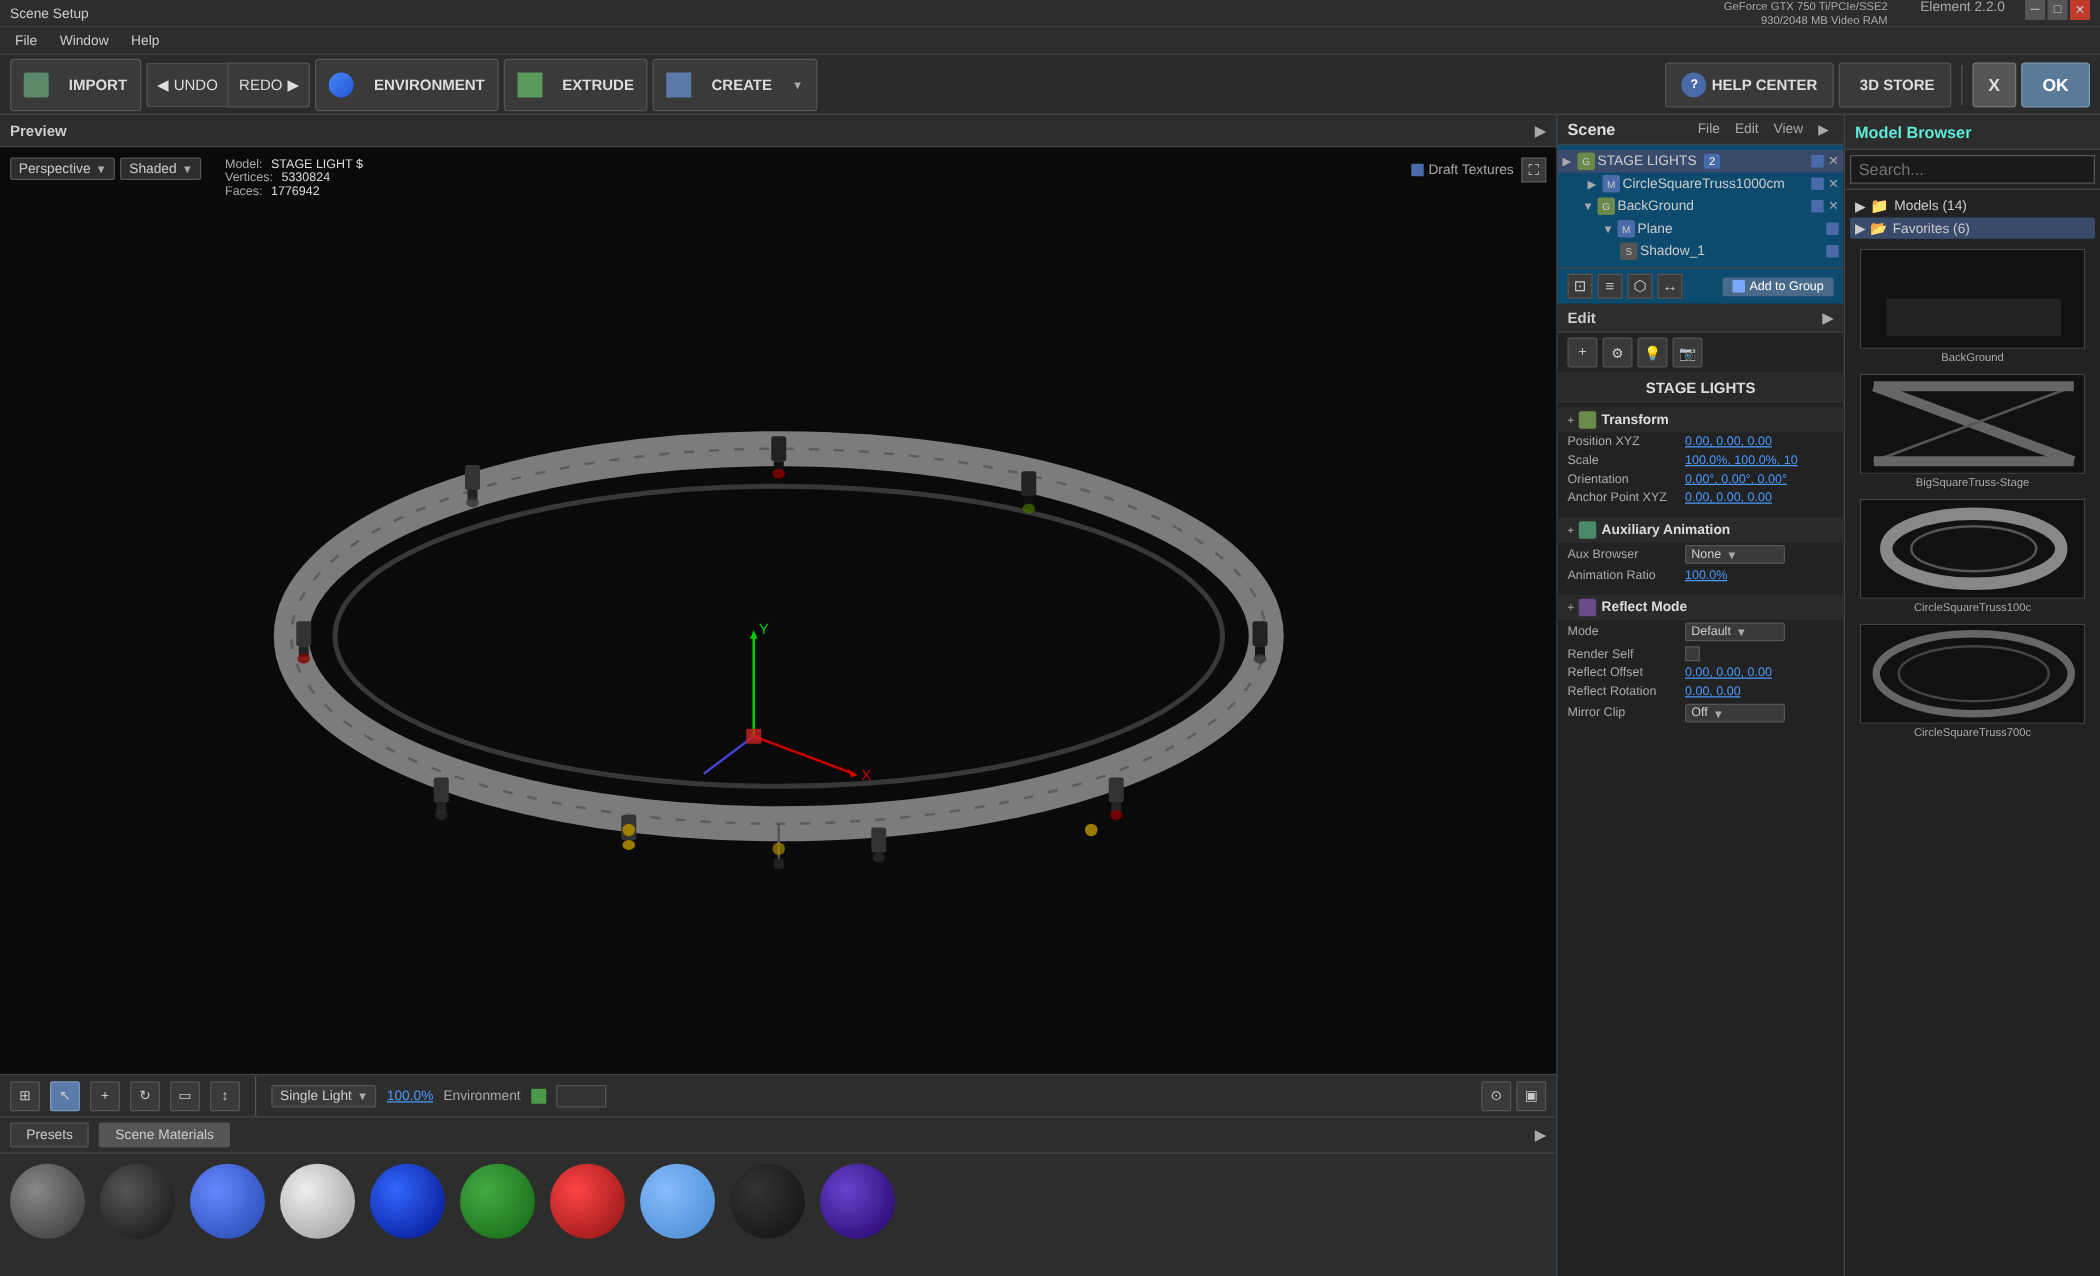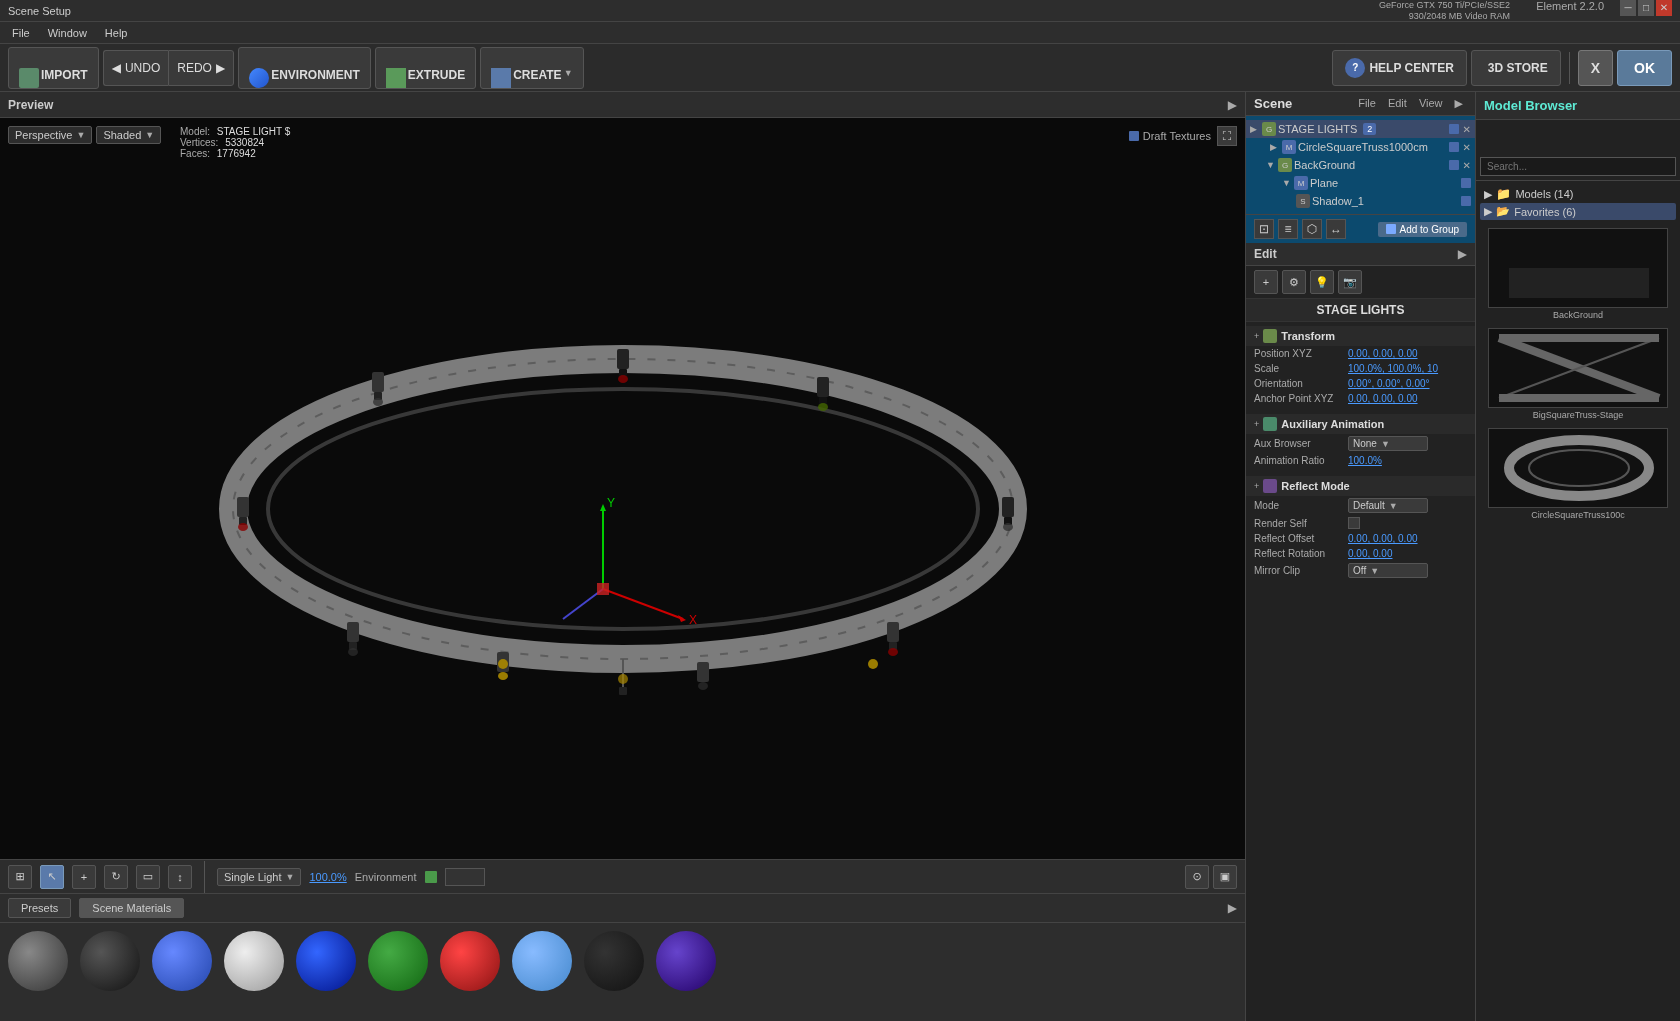--- a/index.html
+++ b/index.html
@@ -69,21 +69,22 @@
       background: #2b2b2b;
       height: 48px;
       display: flex;
       align-items: center;
       padding: 0 8px;
       gap: 4px;
       border-bottom: 1px solid #444;
     }
     .toolbar-btn {
       display: flex;
-      gap: 2px;
+      align-items: center;
+      gap: 16px;
       padding: 20px 10px;
       background: #3a3a3a;
       border: 1px solid #555;
       border-radius: 3px;
       color: #ddd;
       cursor: pointer;
       font-size: 12px;
       font-weight: bold;
       height: 36px;
     }
@@ -554,23 +555,22 @@
     #model-search {
       padding: 4px;
       border-bottom: 1px solid #444;
     }
     #model-search input {
       width: 100%;
       background: #1a1a1a;
       border: 1px solid #555;
       color: #ccc;
       padding: 3px 6px;
-      font-size: 10px;
+      font-size: 13px;
       outline: none;
-      margin-top: 33px;
     }
     #model-tree {
       padding: 4px;
     }
     .model-tree-item {
       display: flex;
       align-items: center;
       padding: 2px 4px;
       gap: 4px;
       cursor: pointer;
@@ -1086,16 +1086,26 @@
           <svg width="180" height="80">
             <rect width="180" height="80" fill="#111"></rect>
             <ellipse cx="90" cy="40" rx="70" ry="28" fill="none" stroke="#888" stroke-width="10"></ellipse>
             <ellipse cx="90" cy="40" rx="50" ry="18" fill="none" stroke="#555" stroke-width="2"></ellipse>
           </svg>
         </div>
         <span class="model-thumb-label">CircleSquareTruss100c</span>
       </div>
 
 
+      <div class="model-thumb-item">
+        <div class="model-thumb">
+          <svg width="180" height="80">
+            <rect width="180" height="80" fill="#111"></rect>
+            <ellipse cx="90" cy="40" rx="78" ry="32" fill="none" stroke="#666" stroke-width="6"></ellipse>
+            <ellipse cx="90" cy="40" rx="60" ry="22" fill="none" stroke="#444" stroke-width="2"></ellipse>
+          </svg>
+        </div>
+        <span class="model-thumb-label">CircleSquareTruss700c</span>
+      </div>
     </div>
   </div>
 
 </div>
 
 </body></html>

